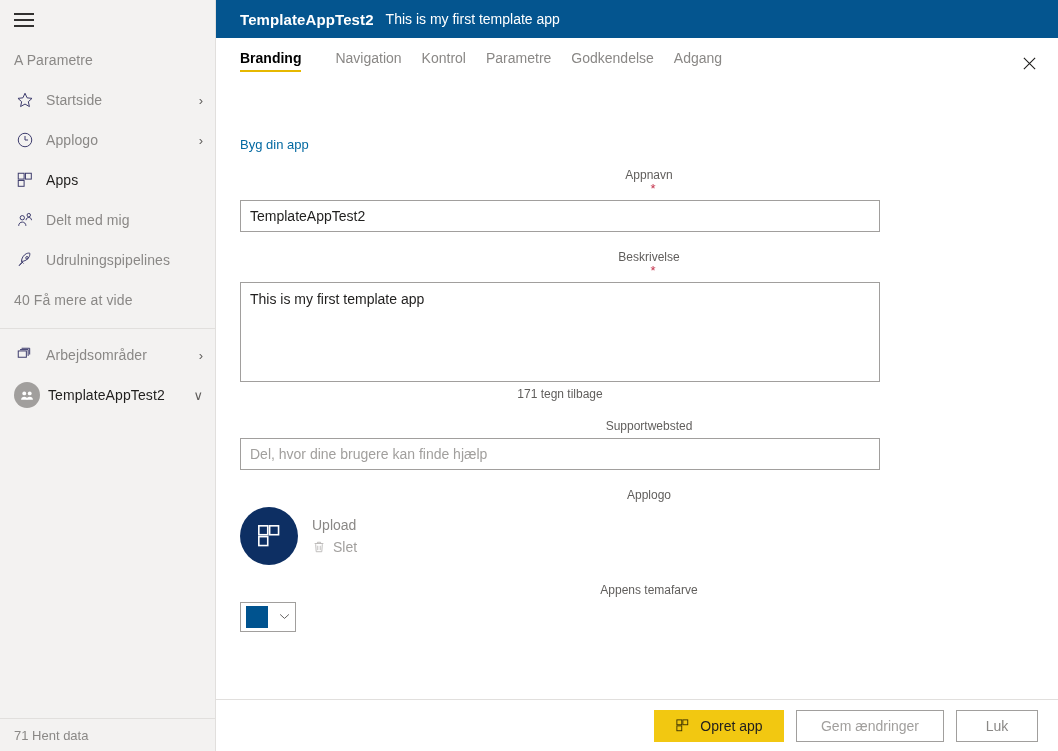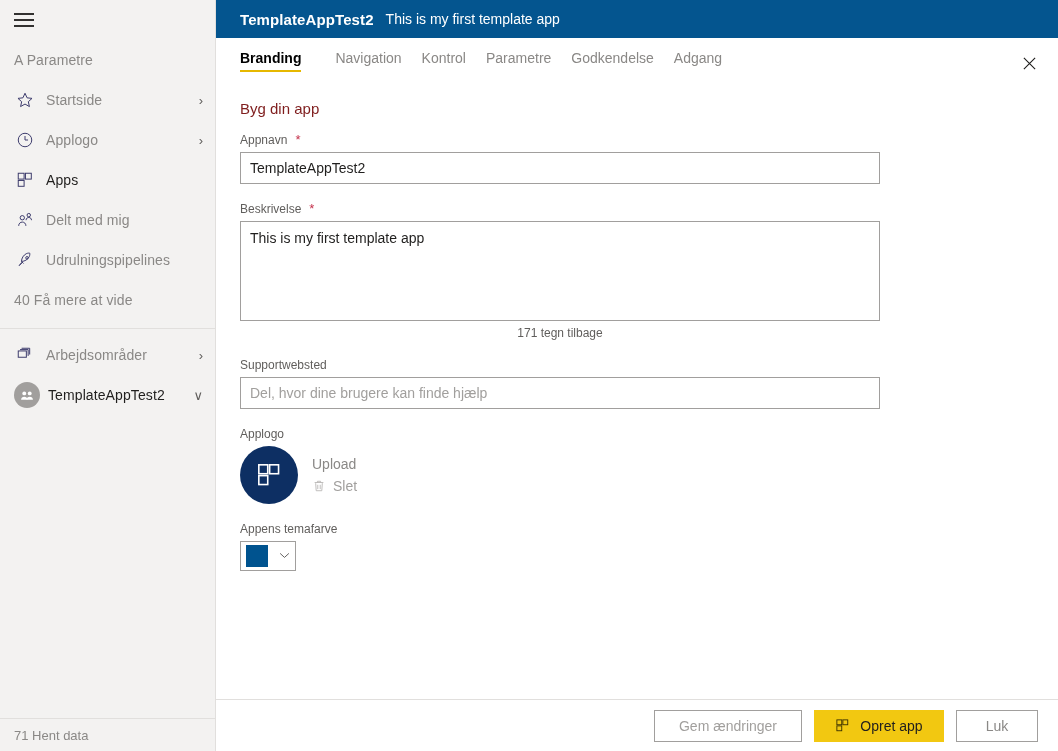--- a/index.html
+++ b/index.html
@@ -163,30 +163,32 @@
     color: #201f1e;
   }
 
   
   .form-area {
     flex: 1 1 auto;
     padding: 14px 0 0 24px;
     overflow: hidden;
   }
   .section-title {
-    font-size: 15px;
-    color: #7f1d1d;
+    font-size: 13px;
+    color: #0369a1;
     margin-bottom: 16px;
+    margin-top: 37px;
   }
   .field-label {
     font-size: 12px;
     color: #605e5c;
     margin-bottom: 5px;
     display: flex;
-    align-items: flex-start;
+    align-items: center;
+    flex-direction: column;
   }
   .req {
     color: #c4314b;
     margin-left: 8px;
     font-size: 13px;
     line-height: 1;
   }
   .text-input {
     width: 640px;
     height: 32px;
@@ -530,32 +532,32 @@
             <svg width="11" height="7" viewBox="0 0 12 8" fill="none" stroke="#605e5c" stroke-width="1.1">
               <path d="M1 1.6 L6 6.2 L11 1.6"></path>
             </svg>
           </span>
         </div>
       </div>
 
     </div>
 
     <div class="footer">
-      <div class="btn btn-secondary">
-        <span>Gem ændringer</span>
-      </div>
       <div class="btn btn-primary" style="background: rgb(242, 200, 17); border-color: rgb(242, 200, 17);">
         <span class="btn-icon">
           <svg width="15" height="15" viewBox="0 0 20 20" fill="none" stroke="#3a3000" stroke-width="1.2">
             <rect x="2.5" y="2.5" width="6.5" height="6.5"></rect>
             <rect x="10.5" y="2.5" width="6.5" height="6.5"></rect>
             <rect x="2.5" y="10.5" width="6.5" height="6.5"></rect>
           </svg>
         </span>
         <span>Opret app</span>
       </div>
+      <div class="btn btn-secondary">
+        <span>Gem ændringer</span>
+      </div>
       <div class="btn btn-tertiary">
         <span>Luk</span>
       </div>
     </div>
 
   </div>
 </div>
 
 </body></html>

